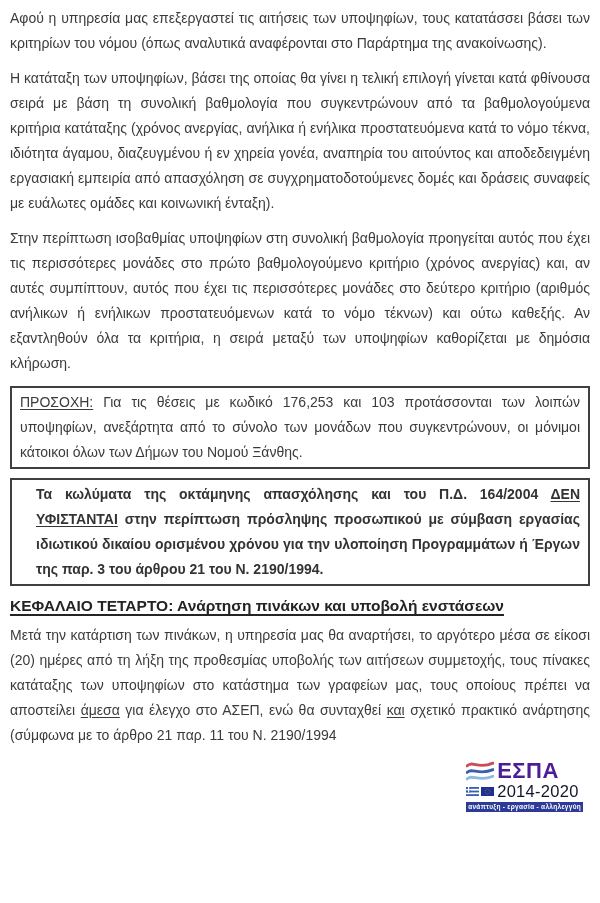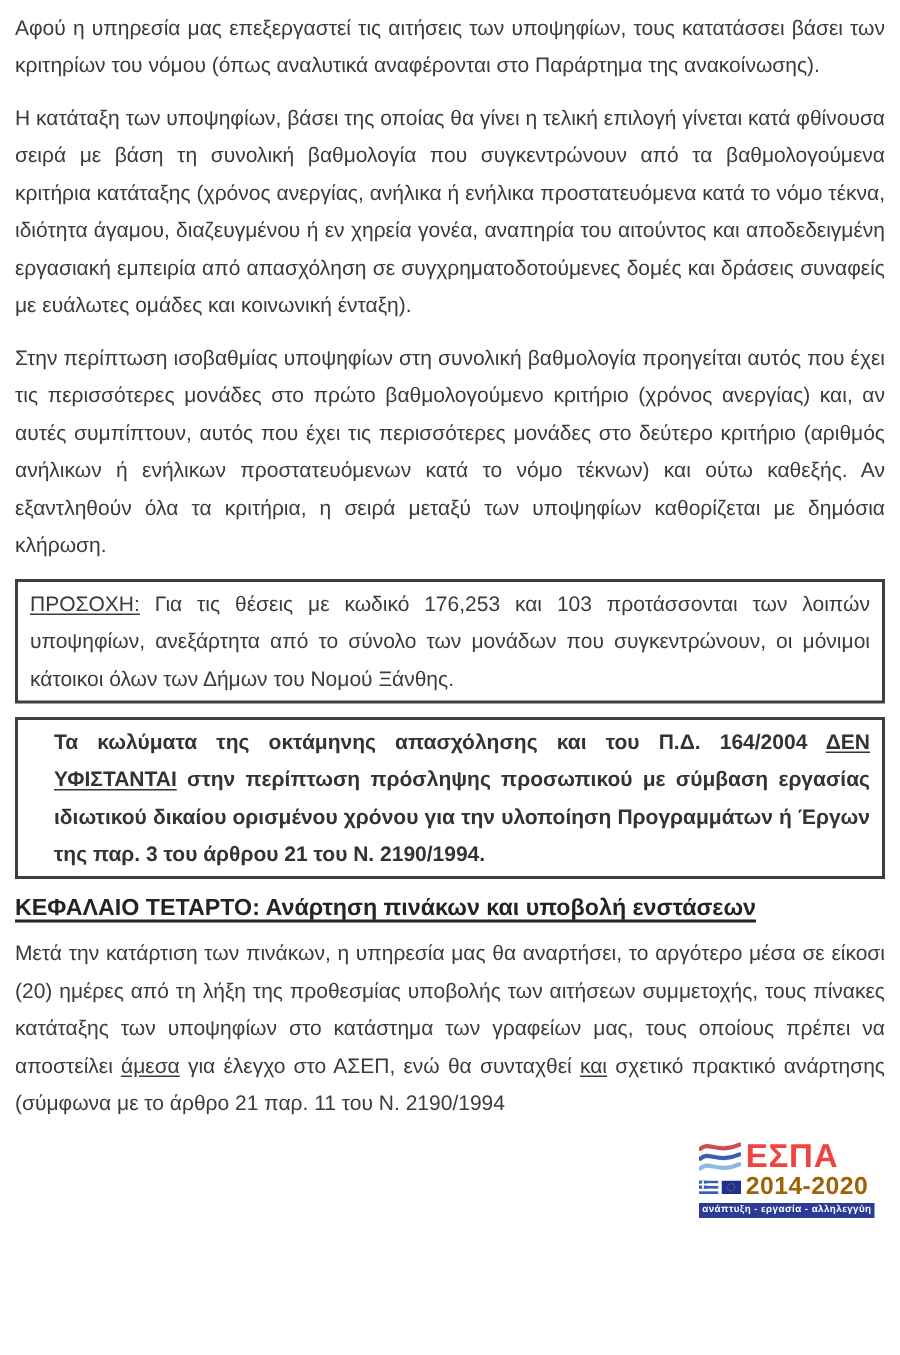--- a/index.html
+++ b/index.html
@@ -30,27 +30,27 @@
   .box.allbold p.body{font-weight:bold;color:#333;margin-left:16px;}
   
   .logo-row{margin-top:6px;text-align:right;padding-right:4px;}
   .espa-logo{
     display:inline-block;background:#ffffff;padding:2px 3px 0 3px;
     text-align:left;
   }
   .espa-top{display:flex;align-items:center;gap:3px;}
   .espa-waves{width:28px;height:21px;flex:0 0 auto;}
   .espa-title{
-    font-weight:bold;font-size:22px;line-height:22px;color:#ef4444;
+    font-weight:bold;font-size:22px;line-height:22px;color:#4c1d95;
     letter-spacing:0.5px;
   }
   .espa-mid{display:flex;align-items:center;gap:2px;margin-top:1px;}
   .flag{width:13px;height:9px;flex:0 0 auto;display:block;}
   .espa-years{
-    font-weight:bold;font-size:16.5px;line-height:17px;color:#a16207;
+    font-weight:normal;font-size:16.5px;line-height:17px;color:#0f172a;
     letter-spacing:0.3px;margin-left:1px;
   }
   .espa-bar{
     margin-top:2px;background:#2b3b97;color:#ffffff;
     font-size:6.5px;line-height:10px;text-align:center;
     padding:0 2px;font-weight:bold;letter-spacing:0.3px;
   }
 </style>
 </head>
 <body>

